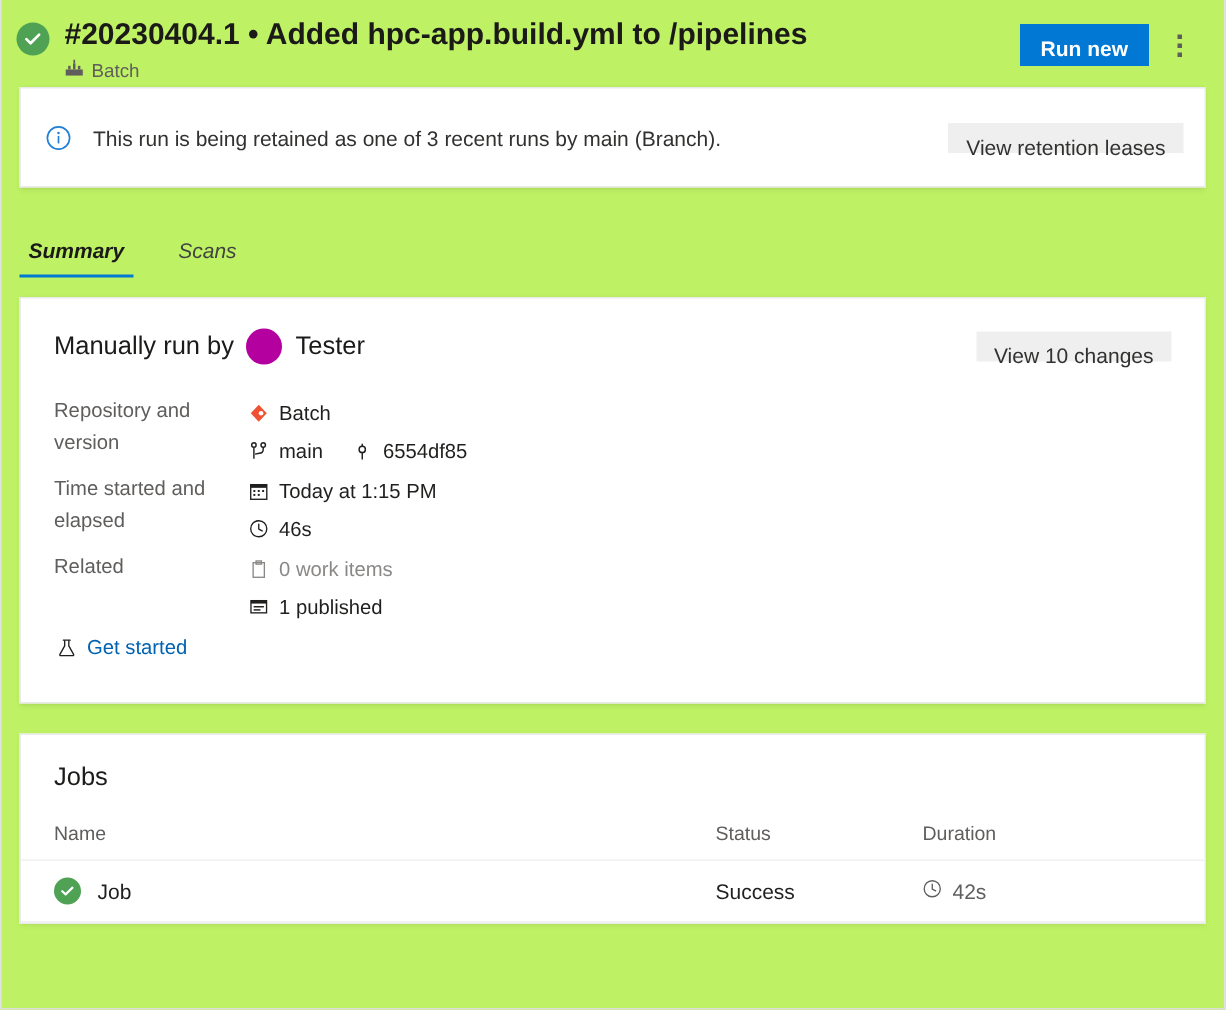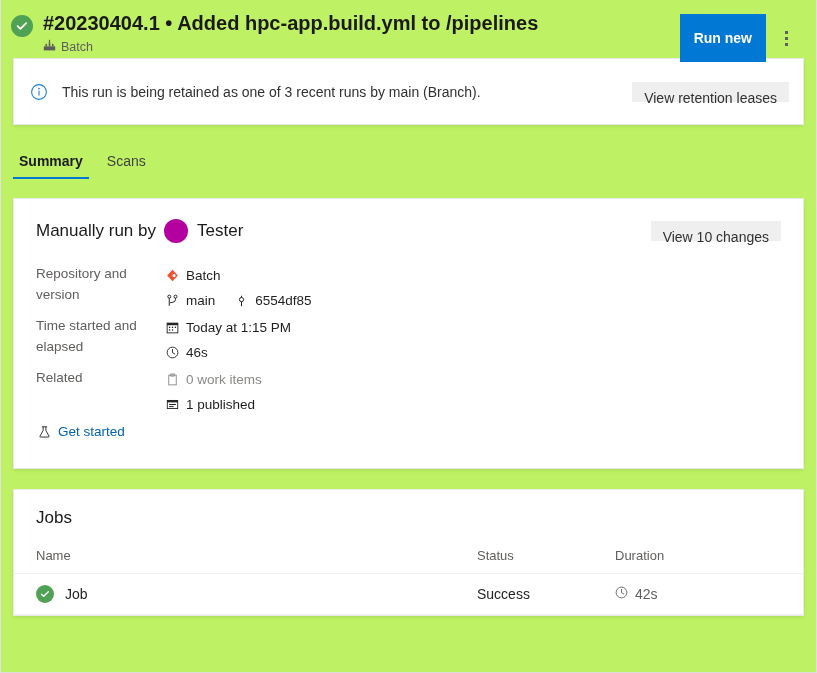--- a/index.html
+++ b/index.html
@@ -75,21 +75,21 @@
     flex: 0 0 auto;
   }
   .btn-primary {
     background: #0078d4;
     color: #ffffff;
     border: none;
     font-family: inherit;
     font-size: 14px;
     font-weight: bold;
     padding: 0 14px;
-    height: 48px;
+    height: 28px;
     line-height: 32px;
     cursor: pointer;
     white-space: nowrap;
   }
   .kebab {
     width: 32px;
     height: 32px;
     display: flex;
     flex-direction: column;
     align-items: center;
@@ -138,25 +138,26 @@
     height: 20px;
     line-height: 32px;
     padding: 0 12px;
     cursor: pointer;
     white-space: nowrap;
   }
 
   
   .tabs {
     display: flex;
-    align-items: flex-start;
-    gap: 12px;
+    align-items: flex-end;
+    gap: 24px;
     padding: 0 12px;
     margin-top: 20px;
     height: 40px;
+    font-style: italic;
   }
   .tab {
     position: relative;
     padding: 8px 6px 10px 6px;
     font-size: 14px;
     color: #424242;
     cursor: pointer;
     white-space: nowrap;
   }
   .tab.active {

